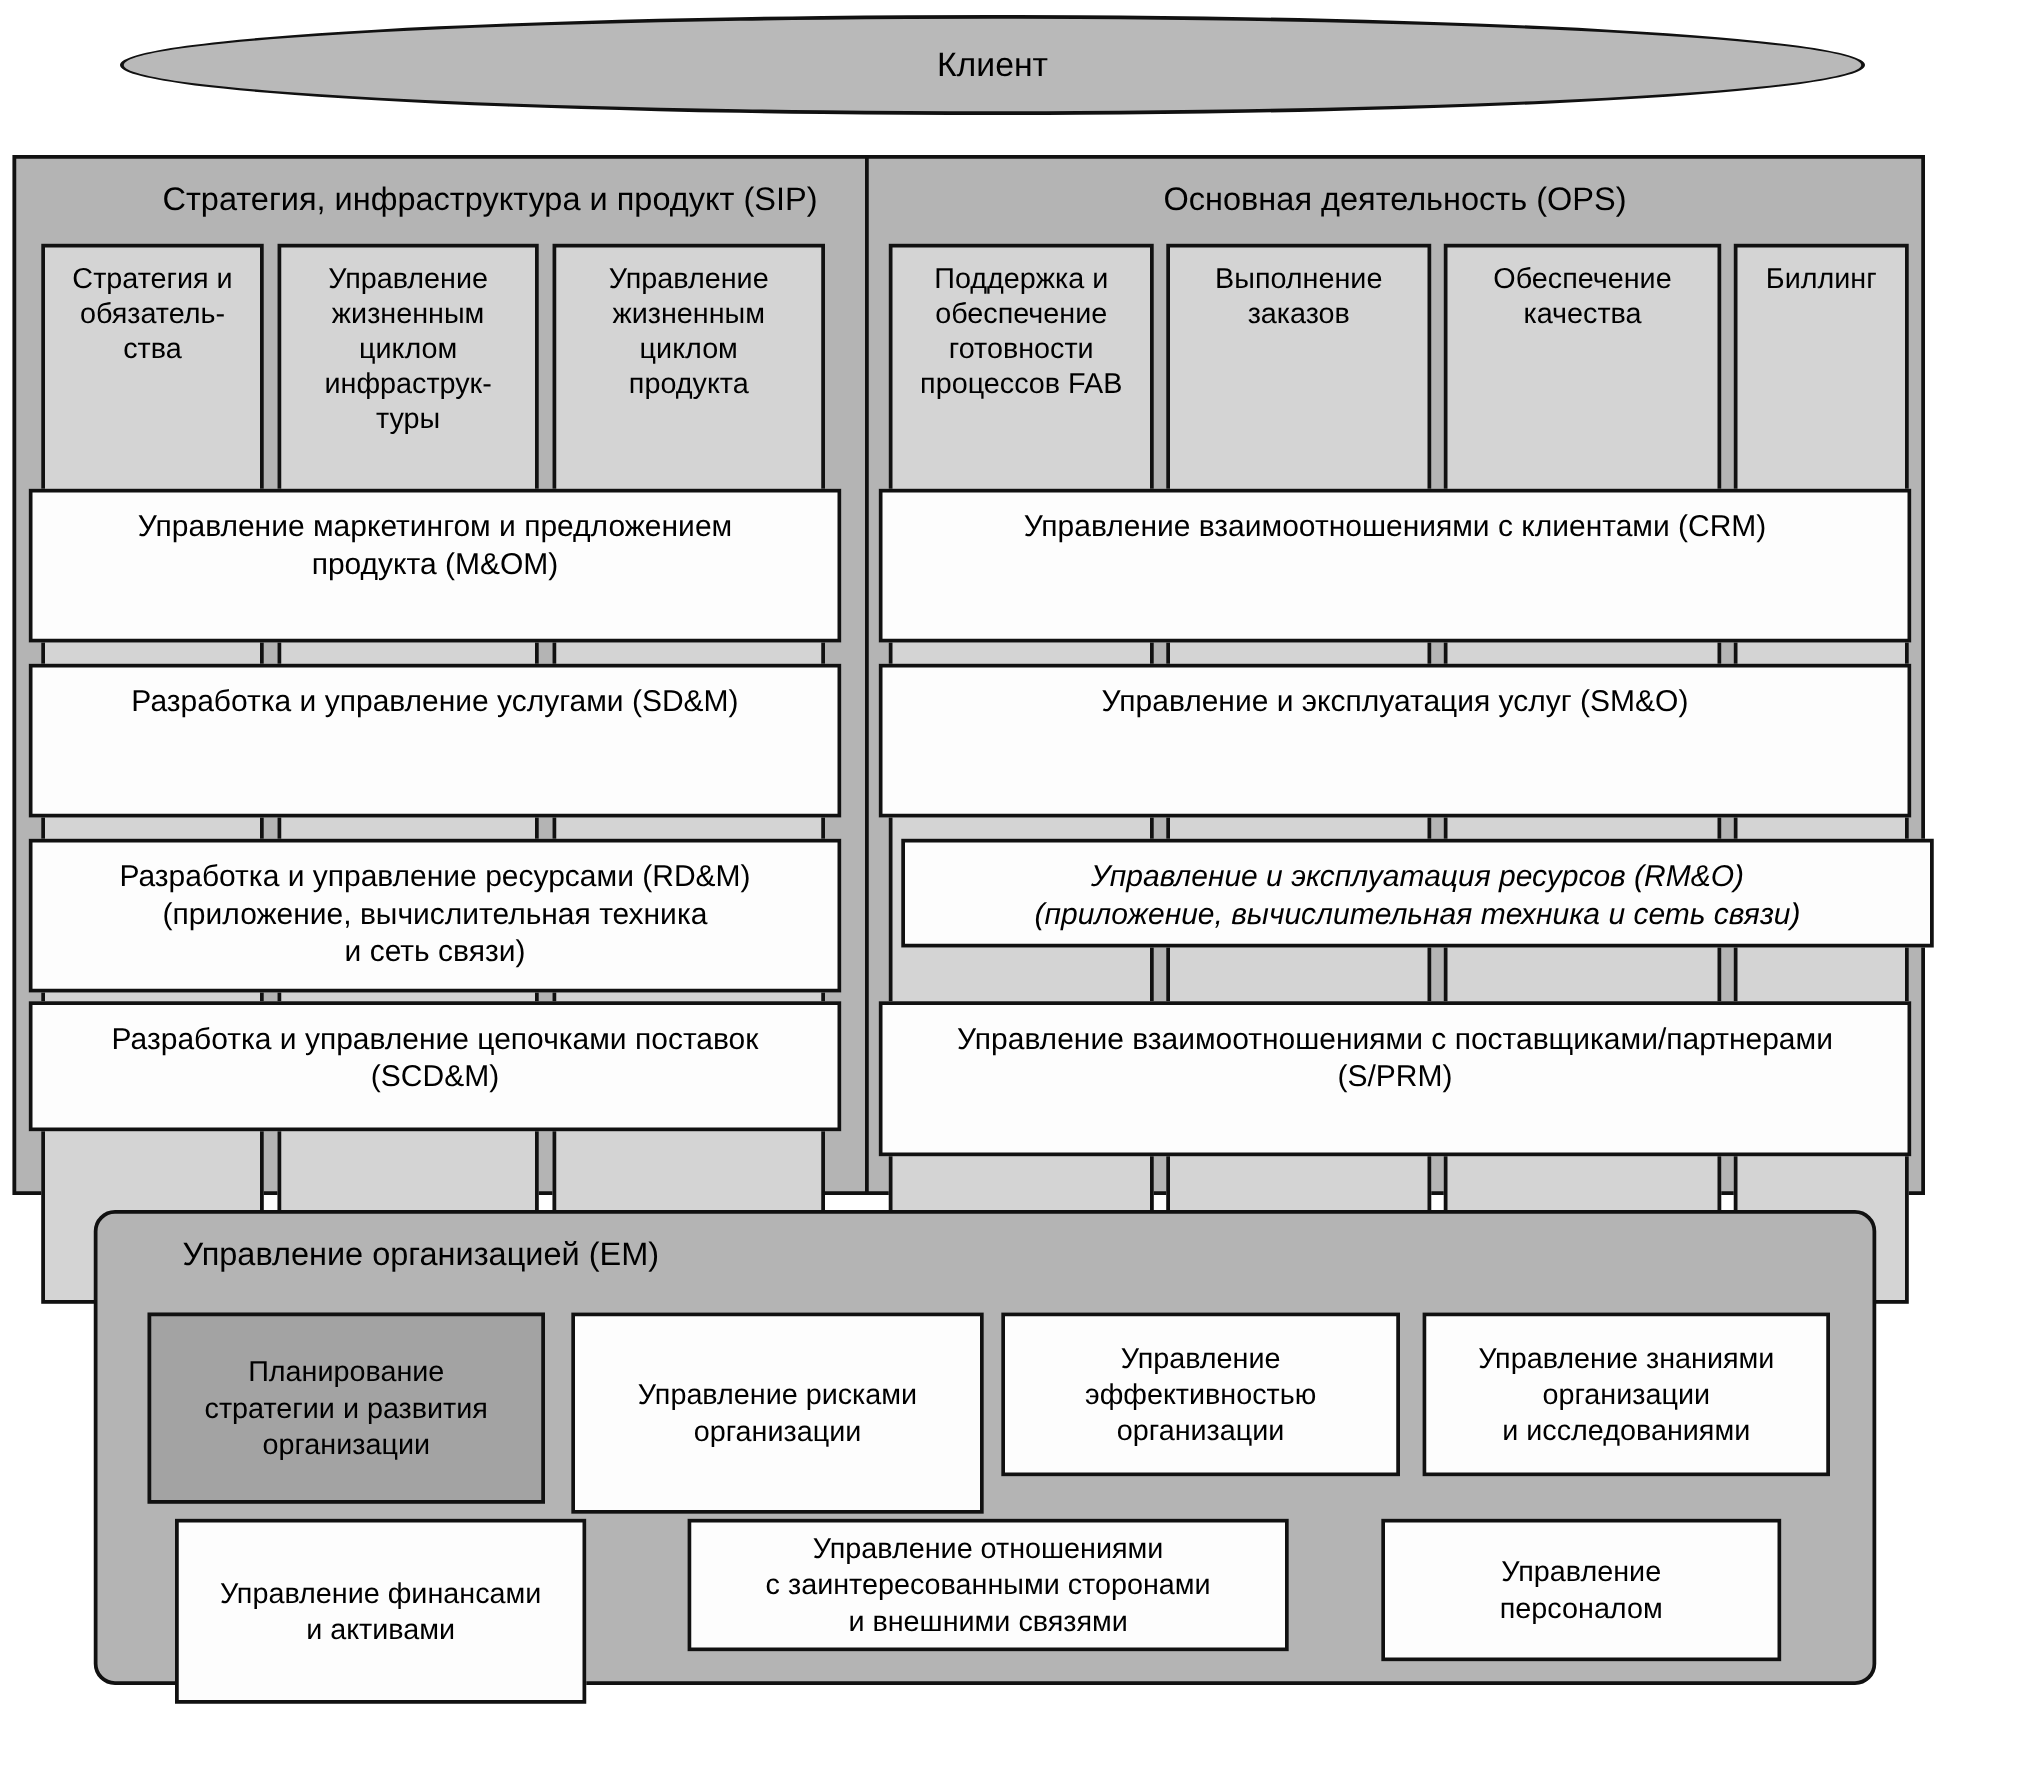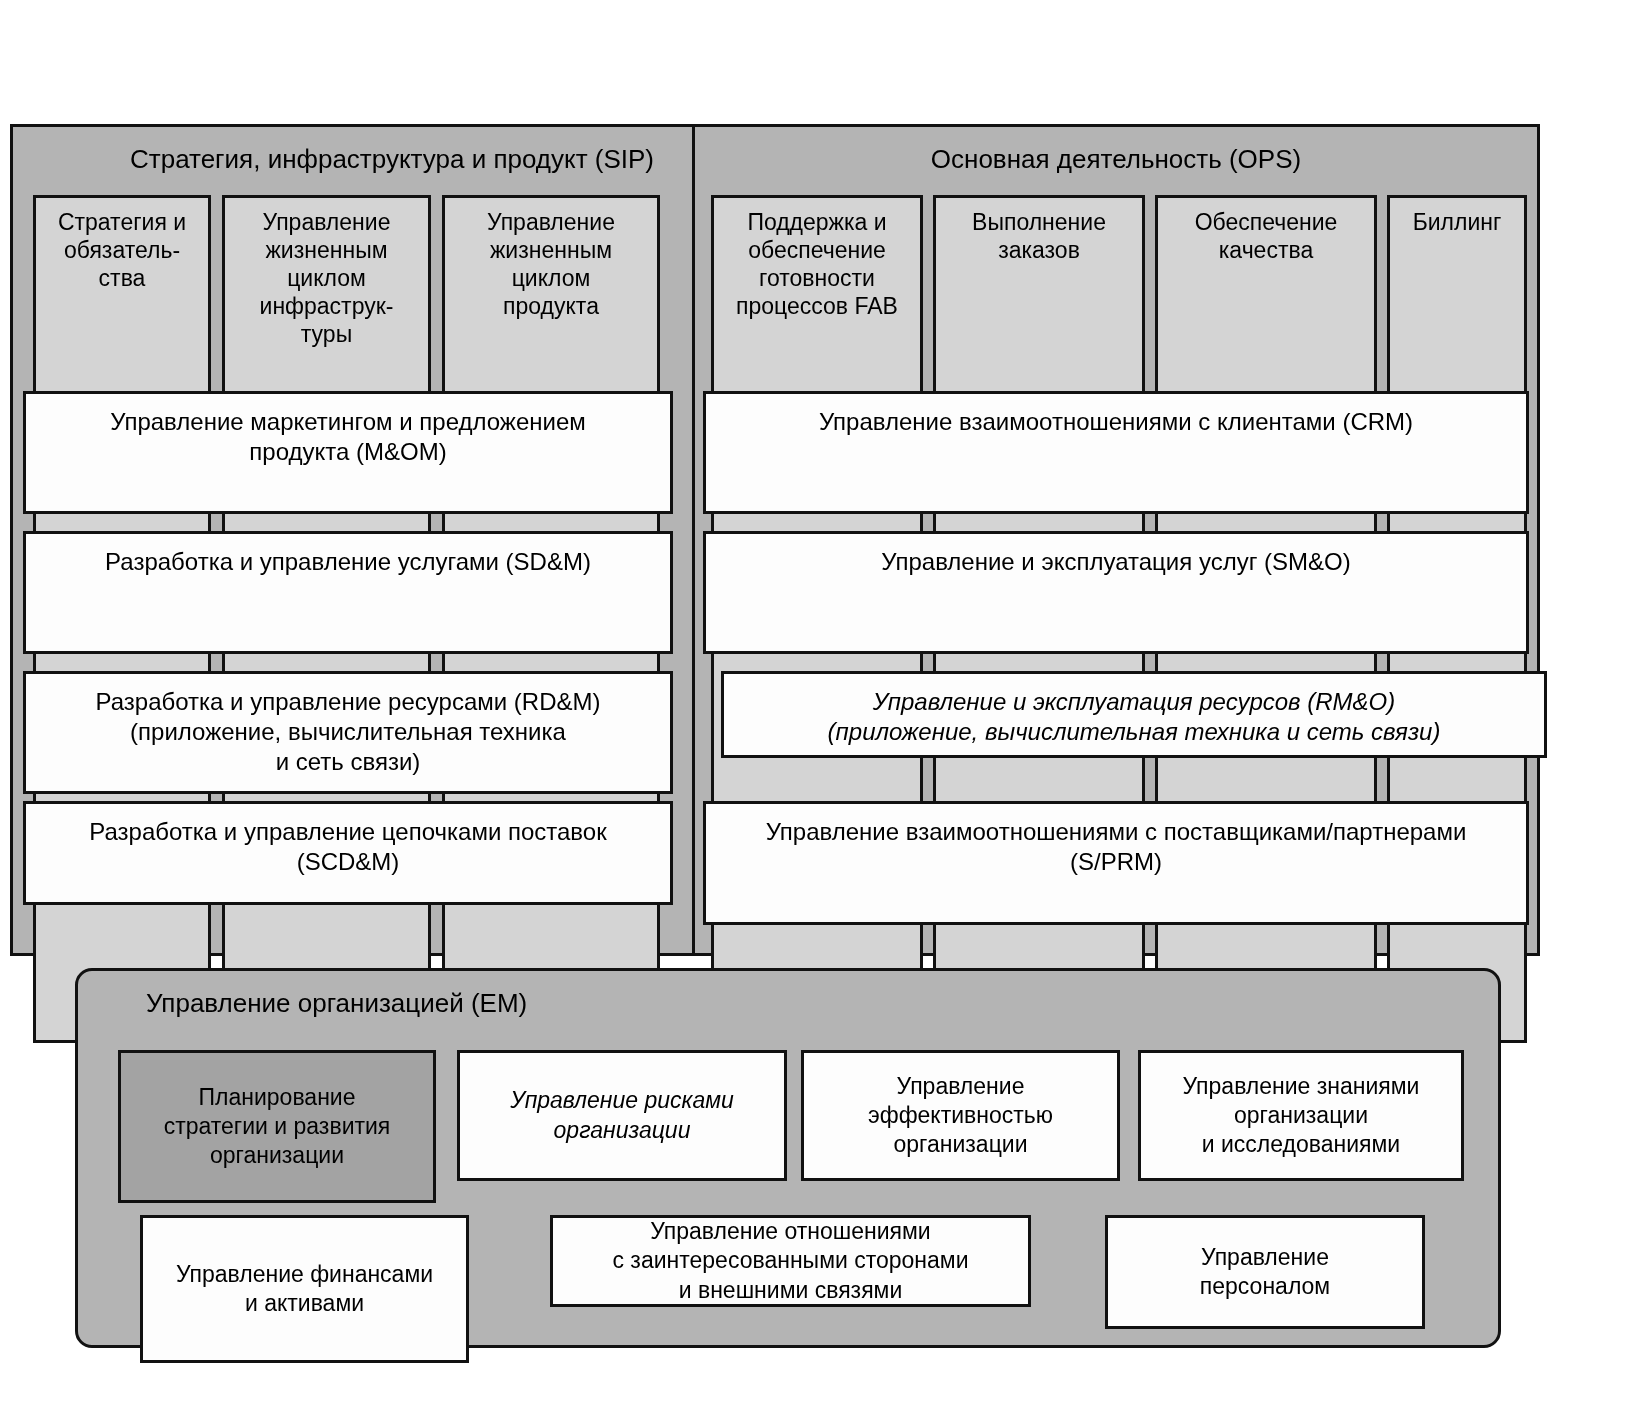--- a/index.html
+++ b/index.html
@@ -99,20 +99,23 @@
     text-align: center;
     padding: 4px 6px;
   }
   .embox.highlight { background: #a3a3a3; }
 </style>
 </head>
 <body>
 
 <div id="canvas">
 
+  <div id="client-ellipse">
+    <span>Клиент</span>
+  </div>
 
   <div class="panel" id="sip-panel">
     <div class="panel-title">Стратегия, инфраструктура и продукт (SIP)</div>
 
     <div class="vcol" style="left:20px;  top:68px; width:178px; height:848px;">
       <span class="vcol-label">Стратегия и<br>обязатель-<br>ства</span>
     </div>
     <div class="vcol" style="left:209px; top:68px; width:209px; height:848px;">
       <span class="vcol-label">Управление<br>жизненным<br>циклом<br>инфраструк-<br>туры</span>
     </div>
@@ -163,34 +166,34 @@
       <span class="band-label">Управление взаимоотношениями с поставщиками/партнерами<br>(S/PRM)</span>
     </div>
   </div>
 
   <div class="panel" id="em-panel">
     <div class="panel-title">Управление организацией (EM)</div>
 
     <div class="embox highlight" style="left:40px;  top:79px; width:318px; height:153px;">
       <span>Планирование<br>стратегии и развития<br>организации</span>
     </div>
-    <div class="embox" style="left:379px; top:79px; width:330px; height:131px;font-style:italic;">
+    <div class="embox" style="left:379px; top:79px; width:330px; height:161px;">
       <span>Управление рисками<br>организации</span>
     </div>
     <div class="embox" style="left:723px; top:79px; width:319px; height:131px;">
       <span>Управление<br>эффективностью<br>организации</span>
     </div>
     <div class="embox" style="left:1060px; top:79px; width:326px; height:131px;">
       <span>Управление знаниями<br>организации<br>и исследованиями</span>
     </div>
 
     <div class="embox" style="left:62px;  top:244px; width:329px; height:148px;">
       <span>Управление финансами<br>и активами</span>
     </div>
-    <div class="embox" style="left:472px; top:244px; width:481px; height:92px;">
+    <div class="embox" style="left:472px; top:244px; width:481px; height:106px;">
       <span>Управление отношениями<br>с заинтересованными сторонами<br>и внешними связями</span>
     </div>
     <div class="embox" style="left:1027px; top:244px; width:320px; height:114px;">
       <span>Управление<br>персоналом</span>
     </div>
   </div>
 
 </div>
 
 </body></html>

